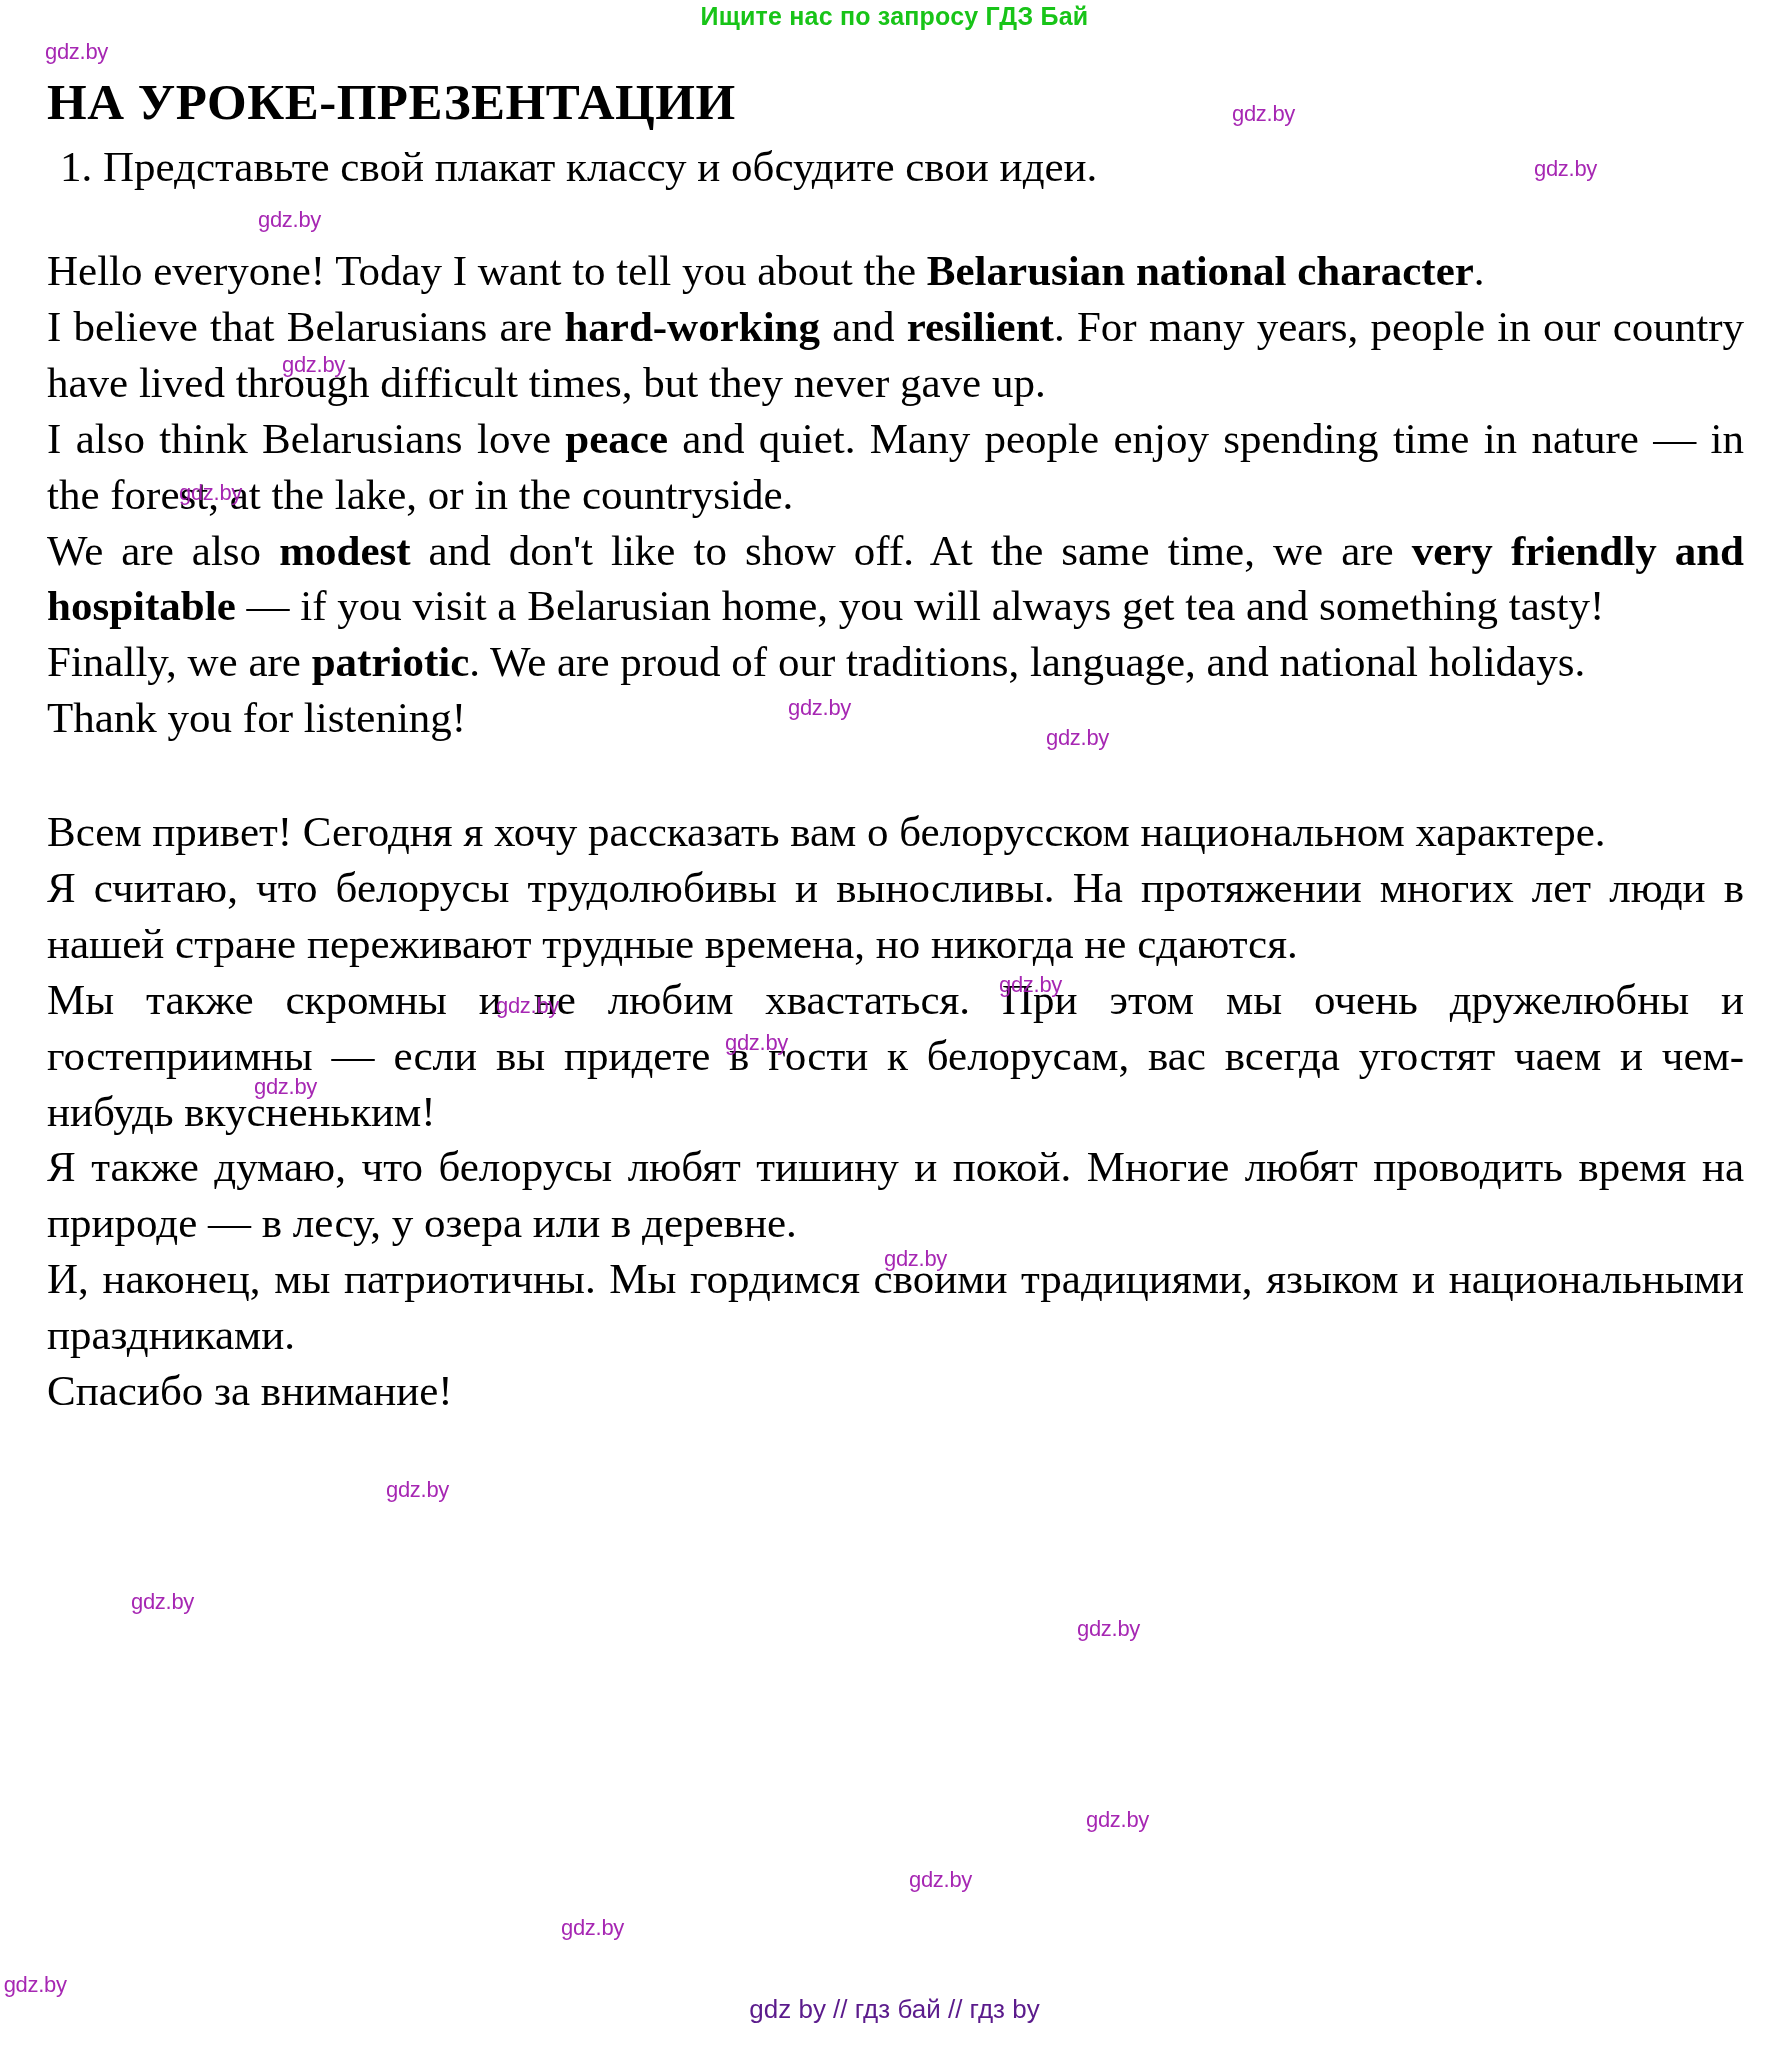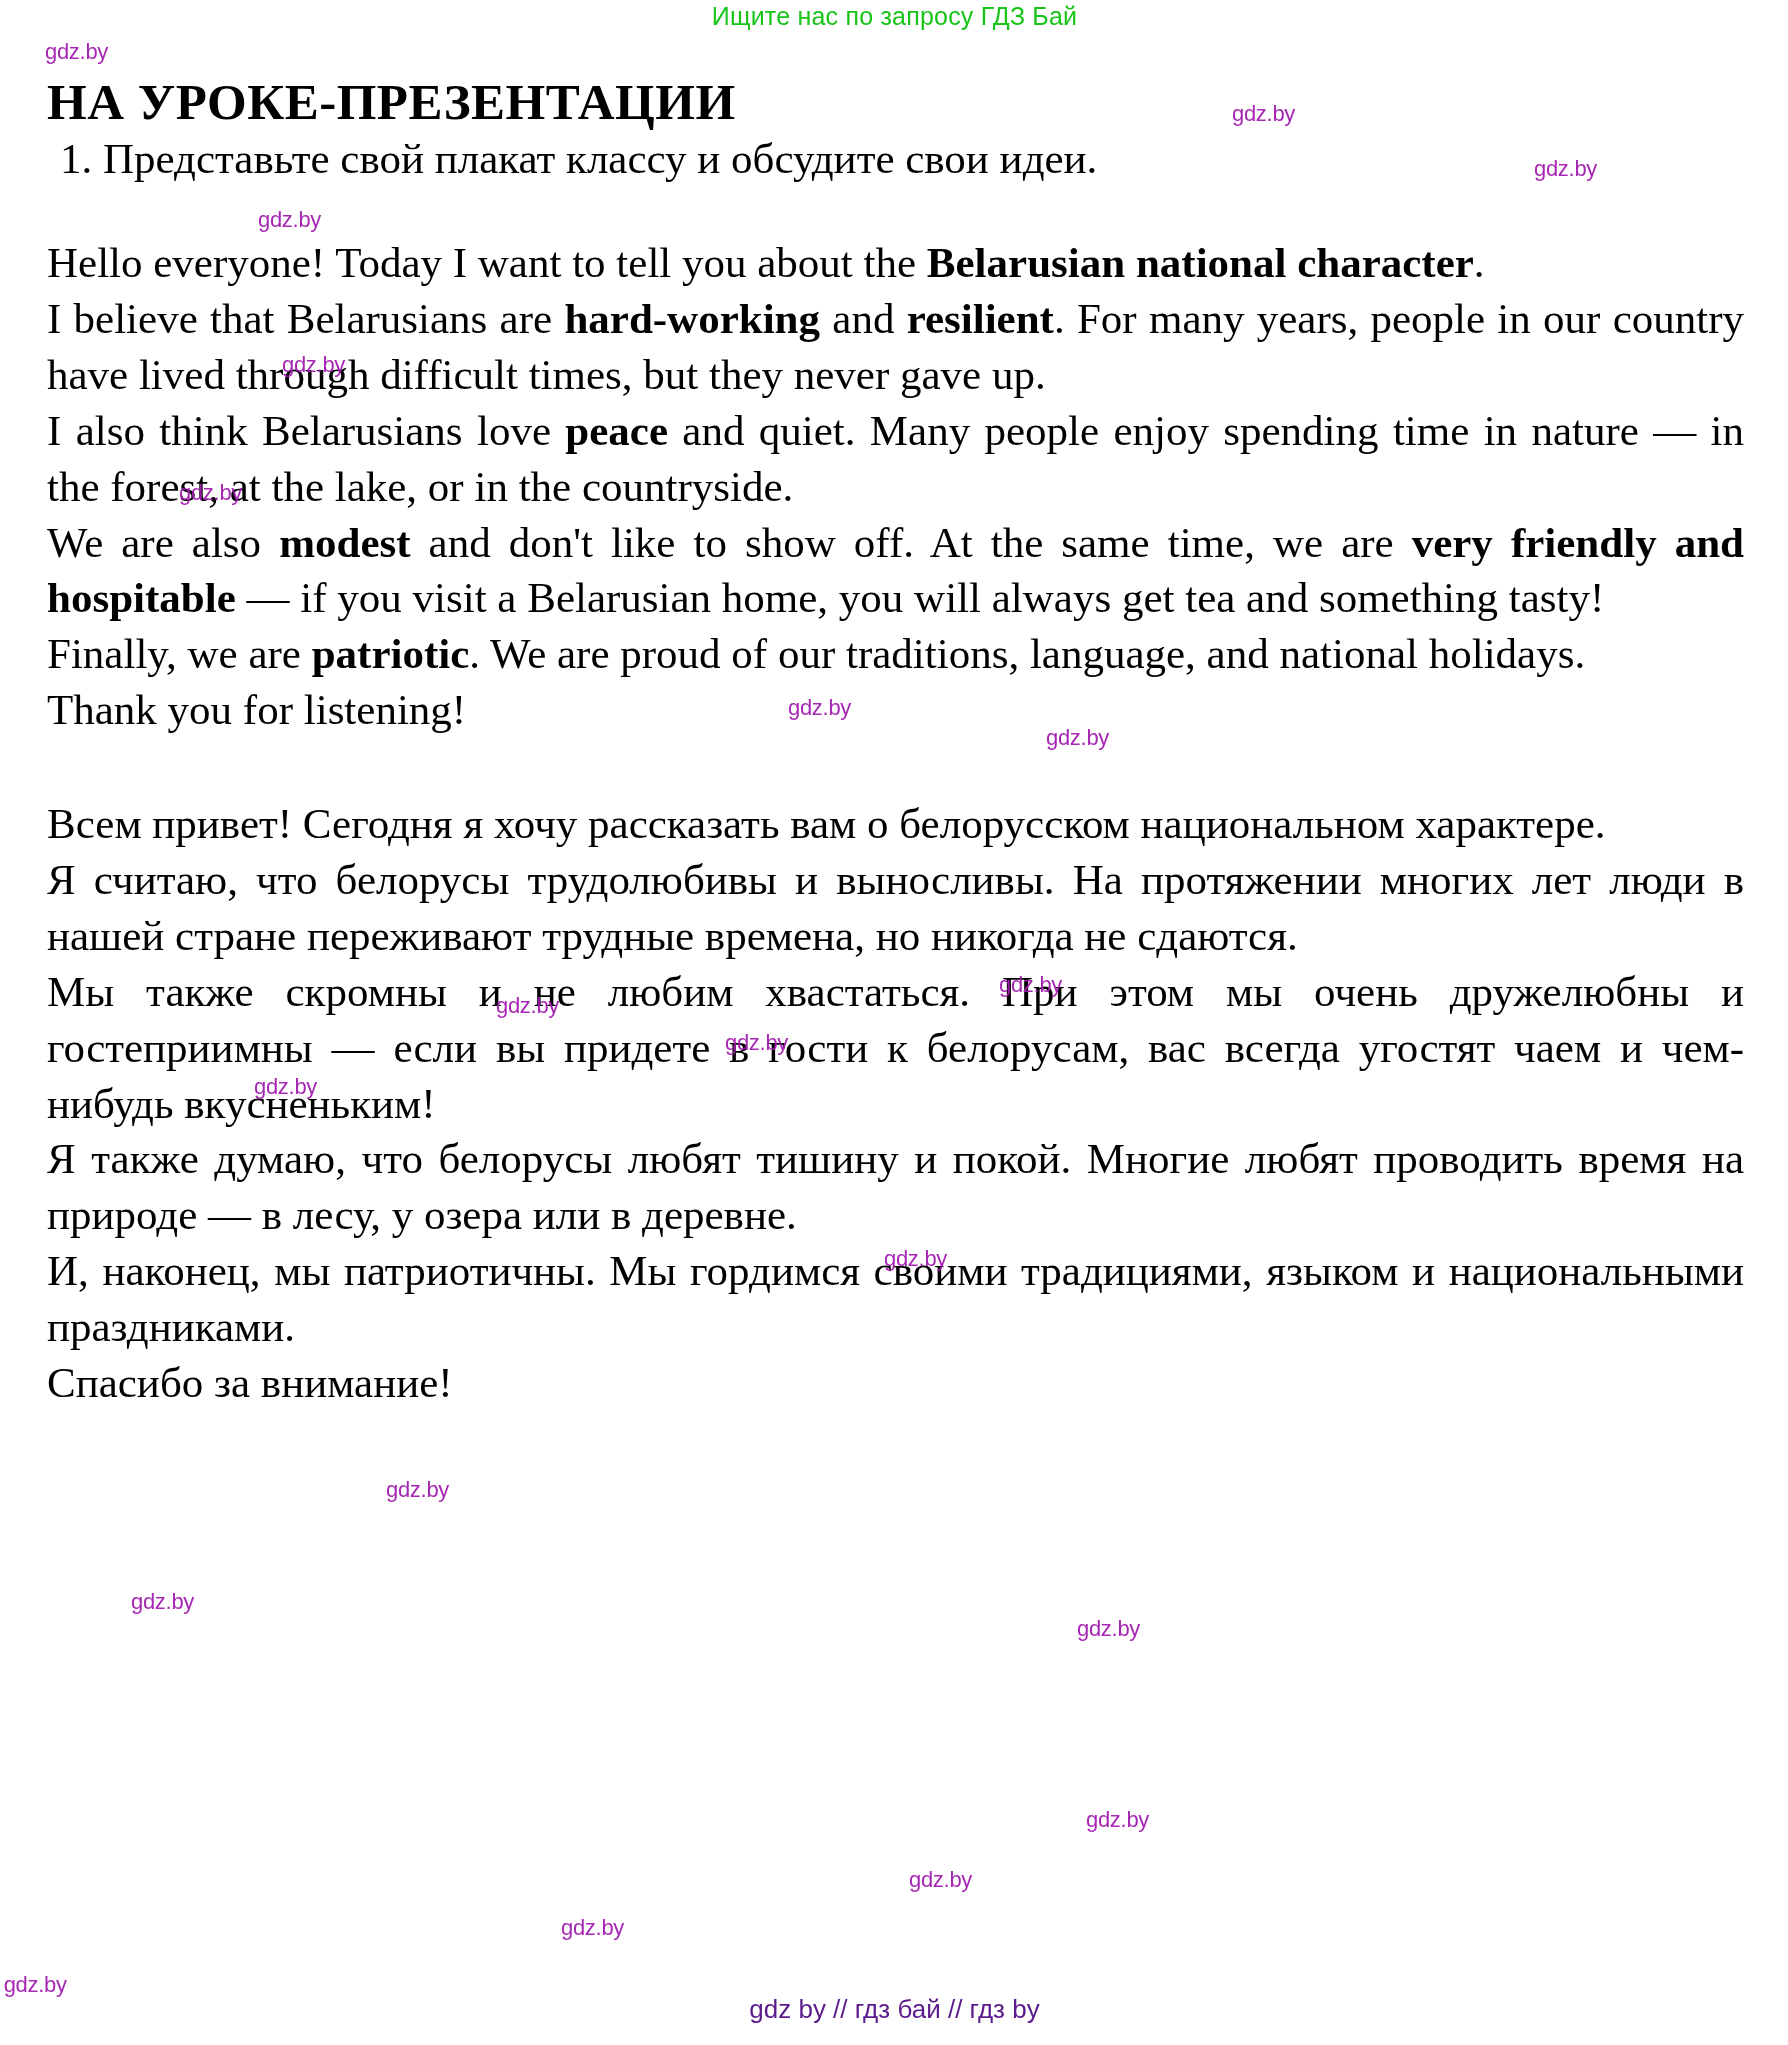--- a/index.html
+++ b/index.html
@@ -19,21 +19,21 @@
   
   .promo {
     position: absolute;
     top: 1.9px;
     left: 0;
     width: 100%;
     text-align: center;
     color: #18c418;
     font-family: "Liberation Sans", sans-serif;
     font-size: 25px;
-    font-weight: normal;
+    font-weight: bold;
     letter-spacing: 0.2px;
     white-space: nowrap;
   }
 
   
   .content {
     position: absolute;
     left: 47px;
     top: 56px;
     width: 1697px;
@@ -44,21 +44,21 @@
     font-weight: bold;
     line-height: 1.06;
     letter-spacing: 0.5px;
     margin: 18.6px 0 0 0;
     white-space: nowrap;
   }
 
   .task-line {
     font-size: 43px;
     line-height: 1.15;
-    margin: 5px 0 0 13px;
+    margin: 13px 0 0 13px;
   }
 
   .para {
     font-size: 43px;
     line-height: 1.30;
     text-align: justify;
     text-justify: inter-word;
     margin: 0;
     padding: 0;
   }

